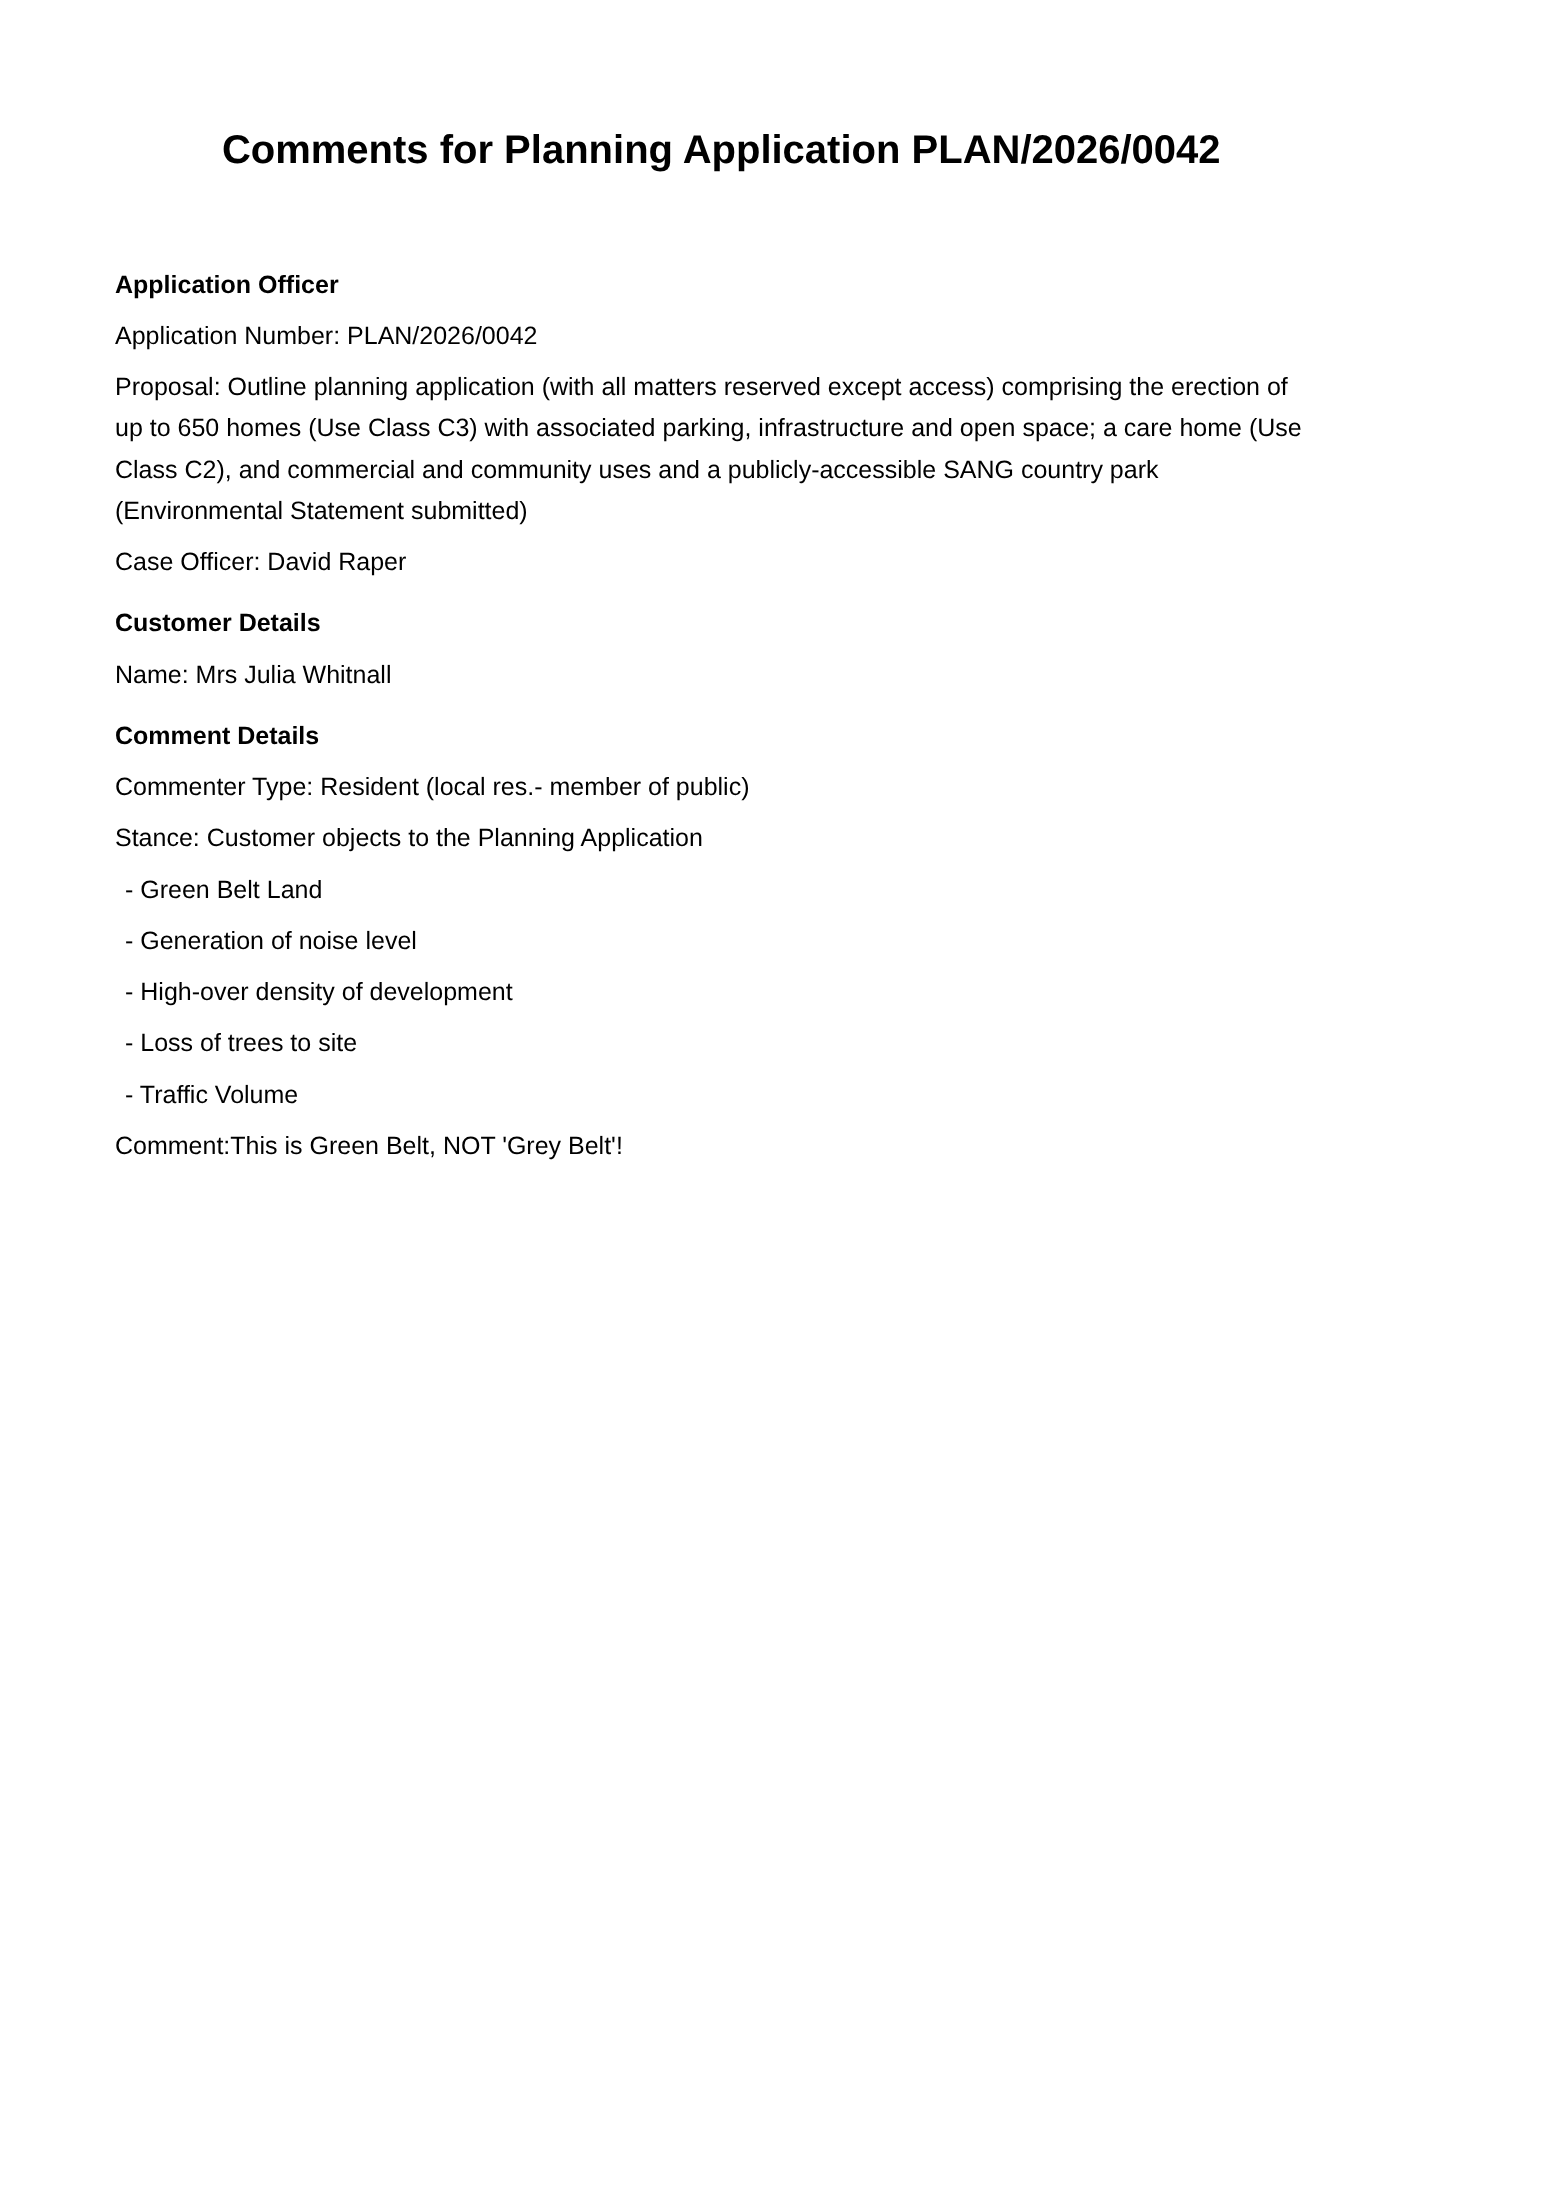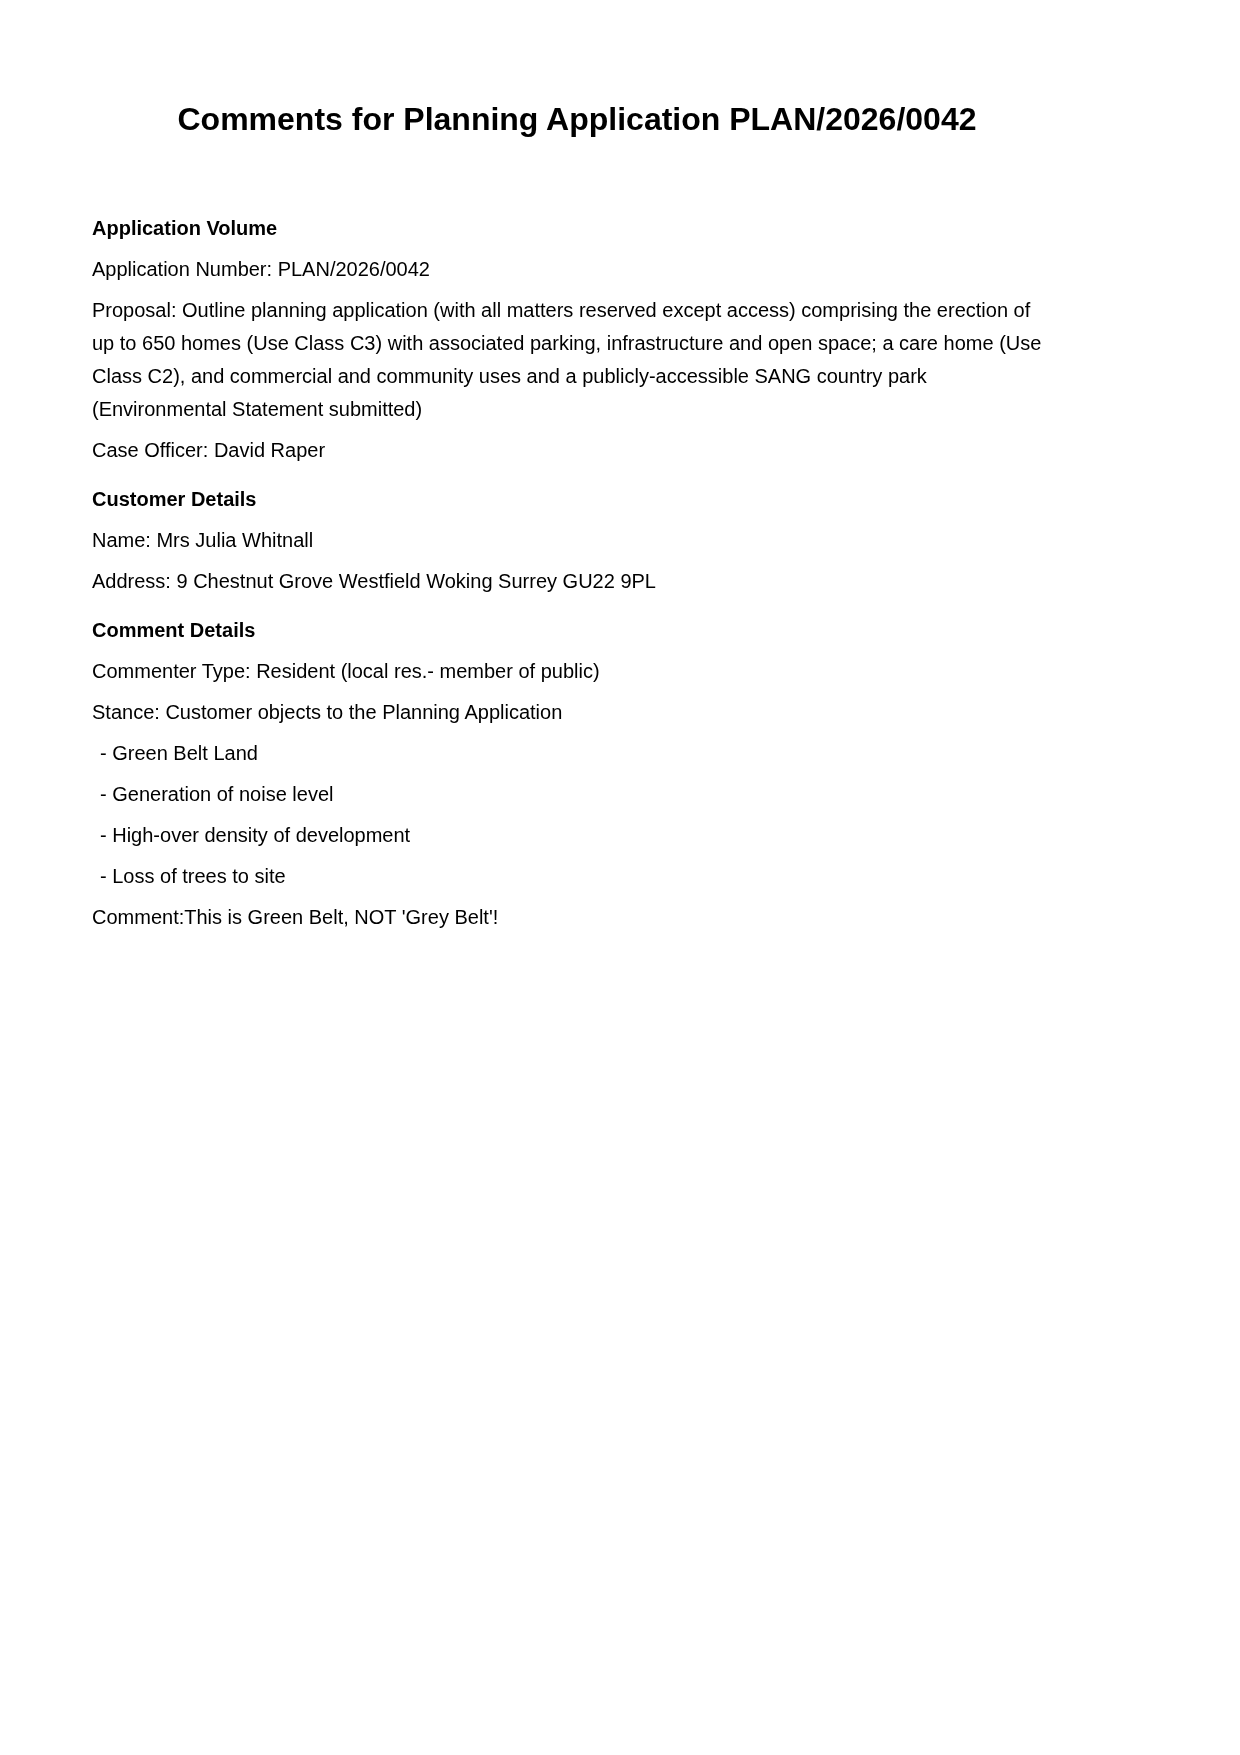--- a/index.html
+++ b/index.html
@@ -50,39 +50,39 @@
 </head>
 <body>
 
 <div class="page">
 
   <h1 class="title">Comments for Planning Application PLAN/2026/0042</h1>
 
   <div class="content">
 
     <div class="section">
-      <div class="section-heading">Application Volume</div>
+      <div class="section-heading">Application Officer</div>
       <div class="line">Application Number: PLAN/2026/0042</div>
       <div class="line">Proposal: Outline planning application (with all matters reserved except access) comprising the erection of up to 650 homes (Use Class C3) with associated parking, infrastructure and open space; a care home (Use Class C2), and commercial and community uses and a publicly-accessible SANG country park (Environmental Statement submitted)</div>
       <div class="line">Case Officer: David Raper</div>
     </div>
 
     <div class="section">
       <div class="section-heading">Customer Details</div>
       <div class="line">Name: Mrs Julia Whitnall</div>
-      <div class="line">Address: 9 Chestnut Grove Westfield Woking Surrey GU22 9PL</div>
     </div>
 
     <div class="section">
       <div class="section-heading">Comment Details</div>
       <div class="line">Commenter Type: Resident (local res.- member of public)</div>
       <div class="line">Stance: Customer objects to the Planning Application</div>
 
       <div class="reason-line">- Green Belt Land</div>
       <div class="reason-line">- Generation of noise level</div>
       <div class="reason-line">- High-over density of development</div>
       <div class="reason-line">- Loss of trees to site</div>
+      <div class="reason-line">- Traffic Volume</div>
 
       <div class="line">Comment:This is Green Belt, NOT 'Grey Belt'!</div>
     </div>
 
   </div>
 </div>
 
 </body></html>

